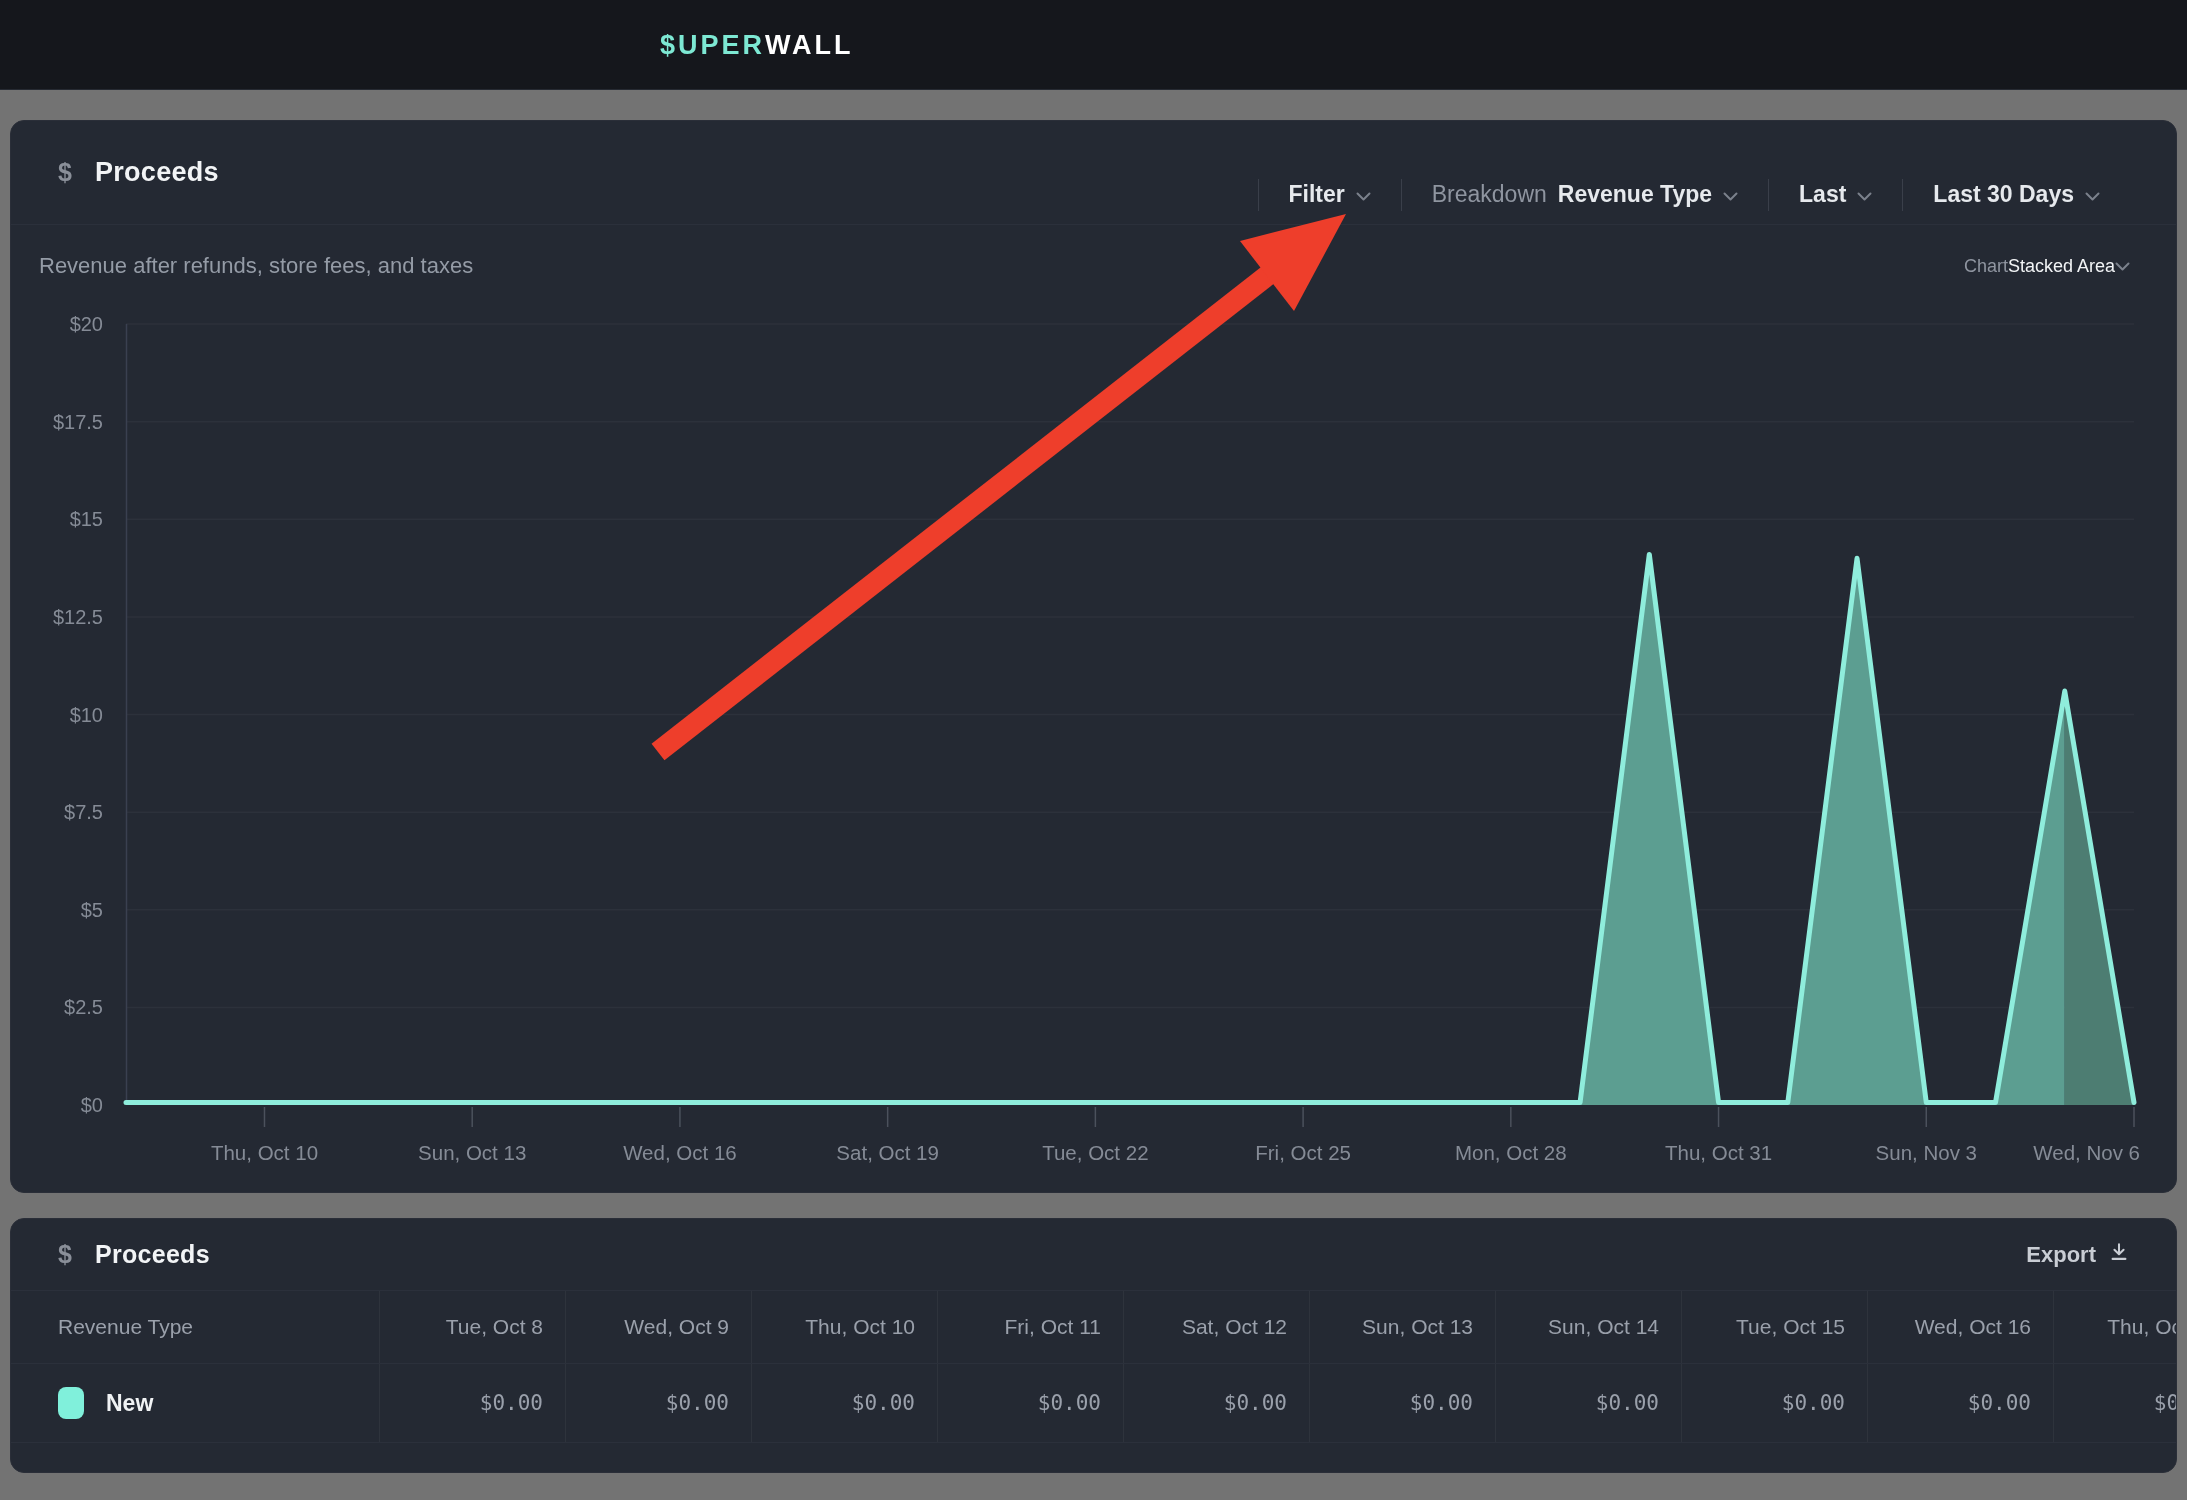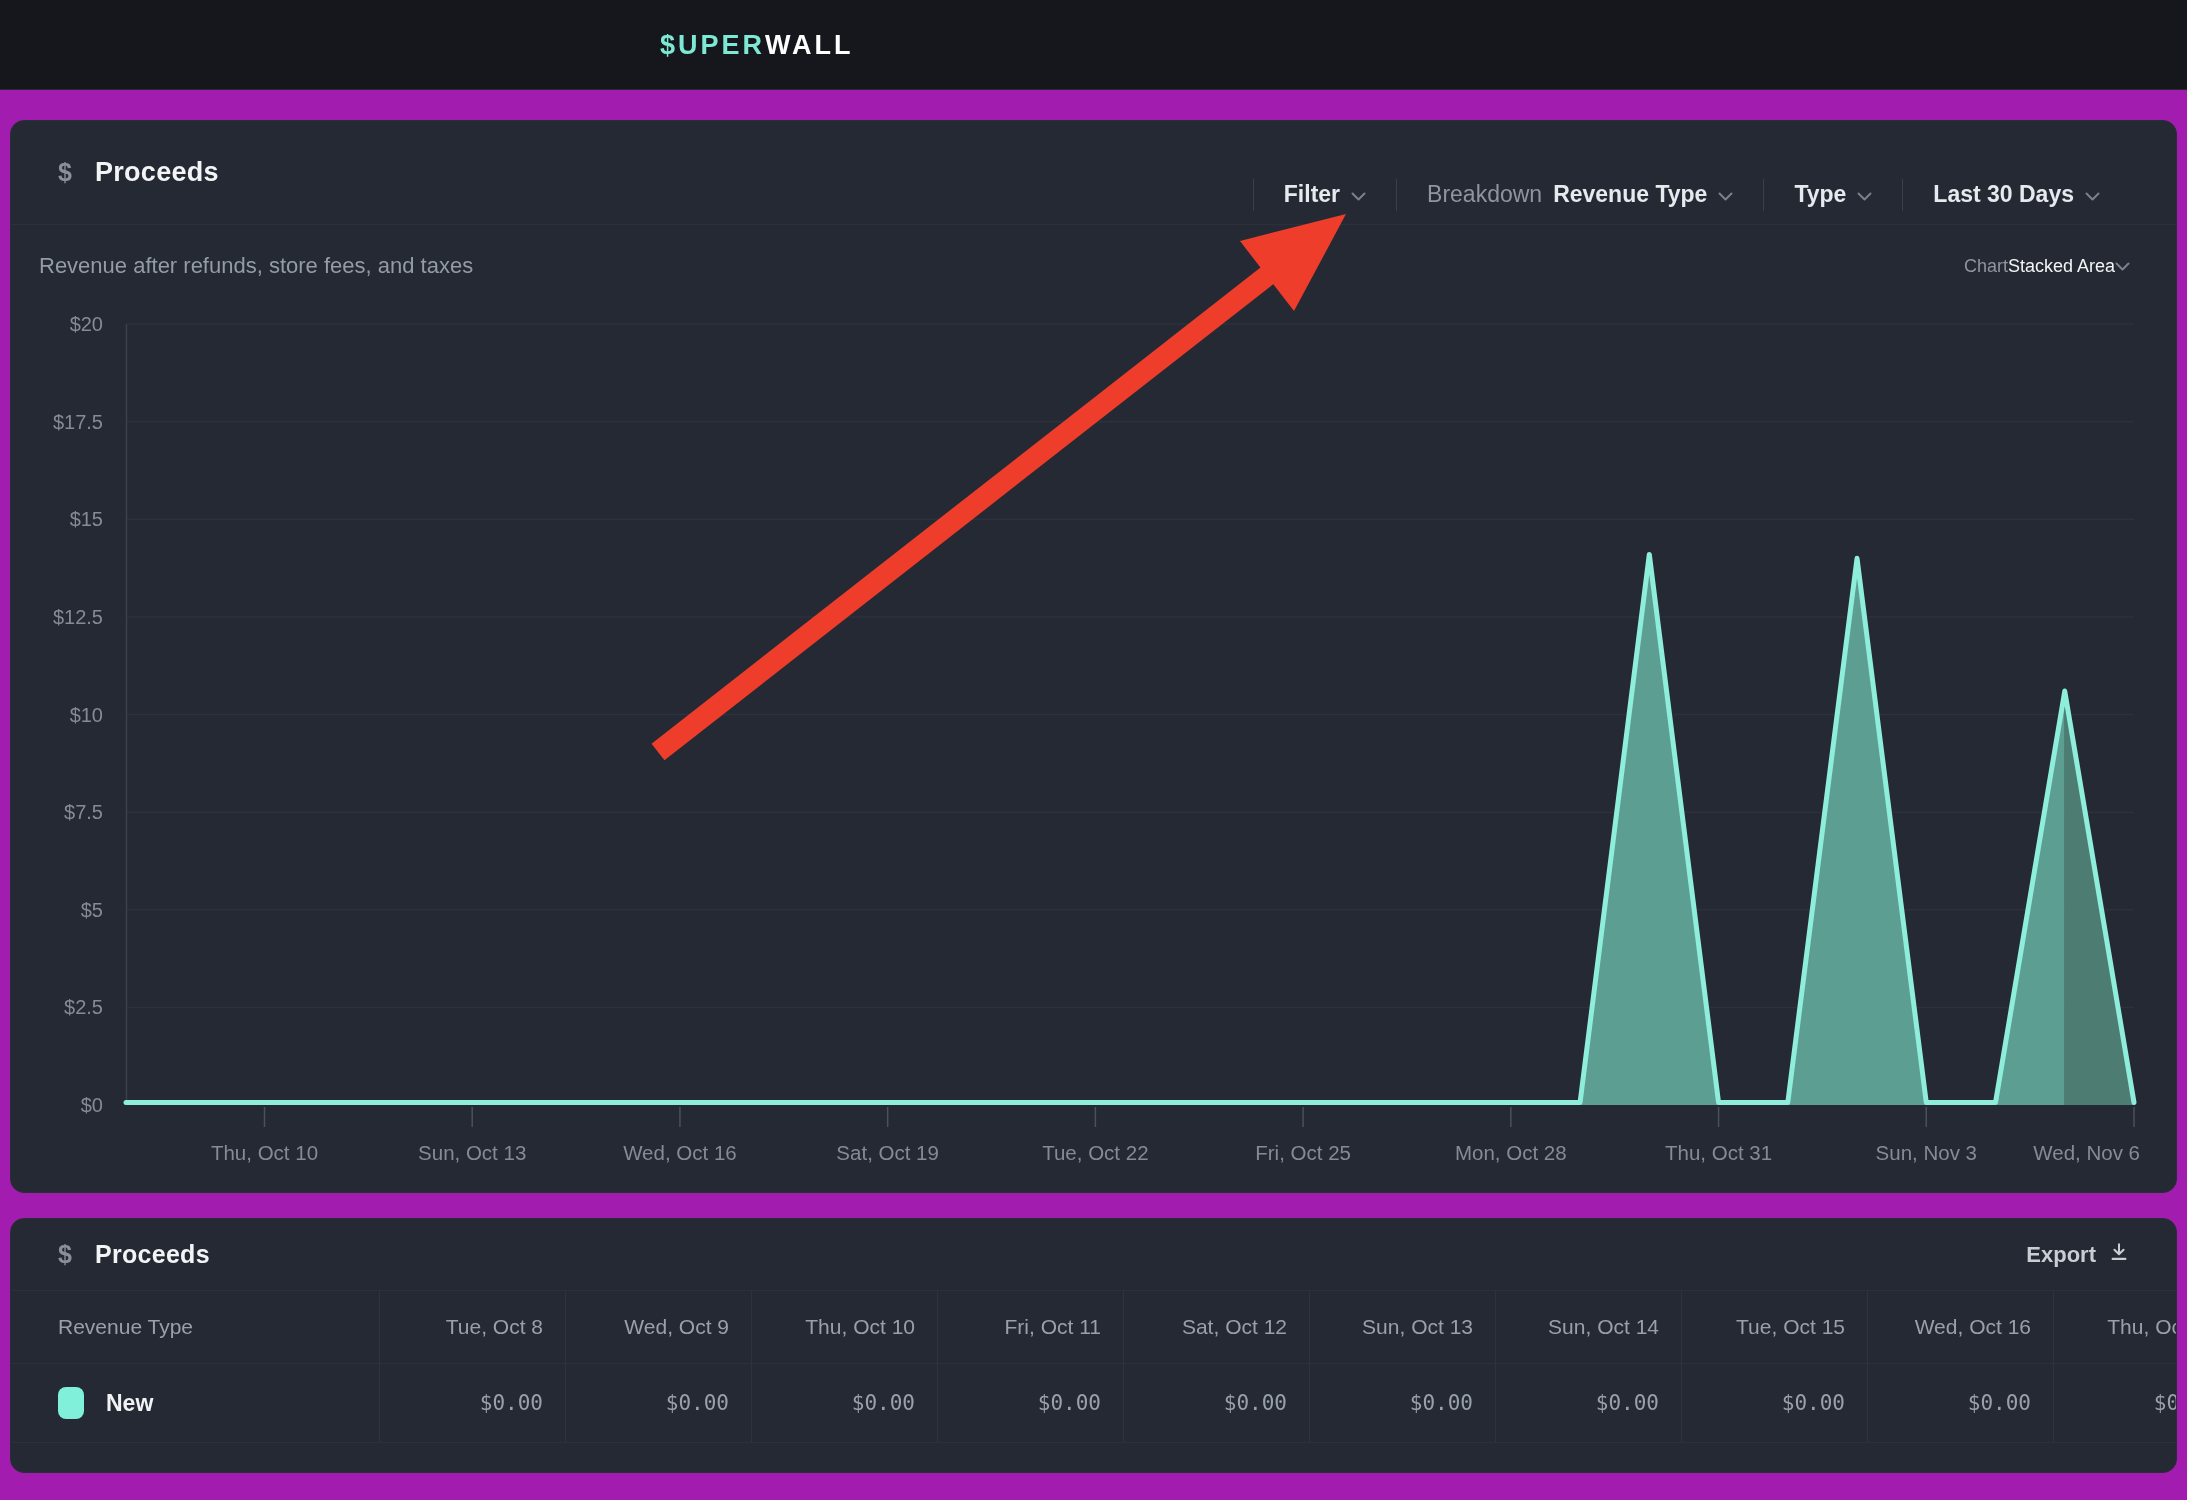--- a/index.html
+++ b/index.html
@@ -1,18 +1,18 @@
 <!DOCTYPE html>
 <html><head>
 <meta charset="utf-8">
 <style>
   * { box-sizing: border-box; margin: 0; padding: 0; }
   html,body { background:#181a20; }
   body { font-family:"Liberation Sans", sans-serif; }
-  .page { position:relative; width:2187px; height:1500px; background:#a21caf; overflow:hidden; }
+  .page { position:relative; width:2187px; height:1500px; background:#737373; overflow:hidden; }
 
   
   .topbar { position:absolute; left:0; top:0; width:2187px; height:90px;
             background:#15171c; border-bottom:1px solid #262a32; }
   .logo { position:absolute; left:660px; top:0; height:90px; display:flex; align-items:center;
           font-size:27px; font-weight:800; letter-spacing:3px; cursor:pointer; }
   .logo-accent { color:#7de8d3; }
   .logo-rest { color:#ffffff; }
 
   
@@ -102,21 +102,21 @@
         <span class="ctl-divider"></span>
         <button class="control">
           <span class="muted">Breakdown</span>
           <span>Revenue Type</span>
           <span class="chev"><svg width="15" height="10" viewBox="0 0 15 10">
                 <path d="M1.5 1.5 L7.5 7.5 L13.5 1.5" fill="none" stroke="#7b818c" stroke-width="2" stroke-linecap="round" stroke-linejoin="round"></path>
               </svg></span>
         </button>
         <span class="ctl-divider"></span>
         <button class="control">
-          <span>Type</span>
+          <span>Last</span>
           <span class="chev"><svg width="15" height="10" viewBox="0 0 15 10">
                 <path d="M1.5 1.5 L7.5 7.5 L13.5 1.5" fill="none" stroke="#7b818c" stroke-width="2" stroke-linecap="round" stroke-linejoin="round"></path>
               </svg></span>
         </button>
         <span class="ctl-divider"></span>
         <button class="control">
           <span>Last 30 Days</span>
           <span class="chev"><svg width="15" height="10" viewBox="0 0 15 10">
                 <path d="M1.5 1.5 L7.5 7.5 L13.5 1.5" fill="none" stroke="#7b818c" stroke-width="2" stroke-linecap="round" stroke-linejoin="round"></path>
               </svg></span>

